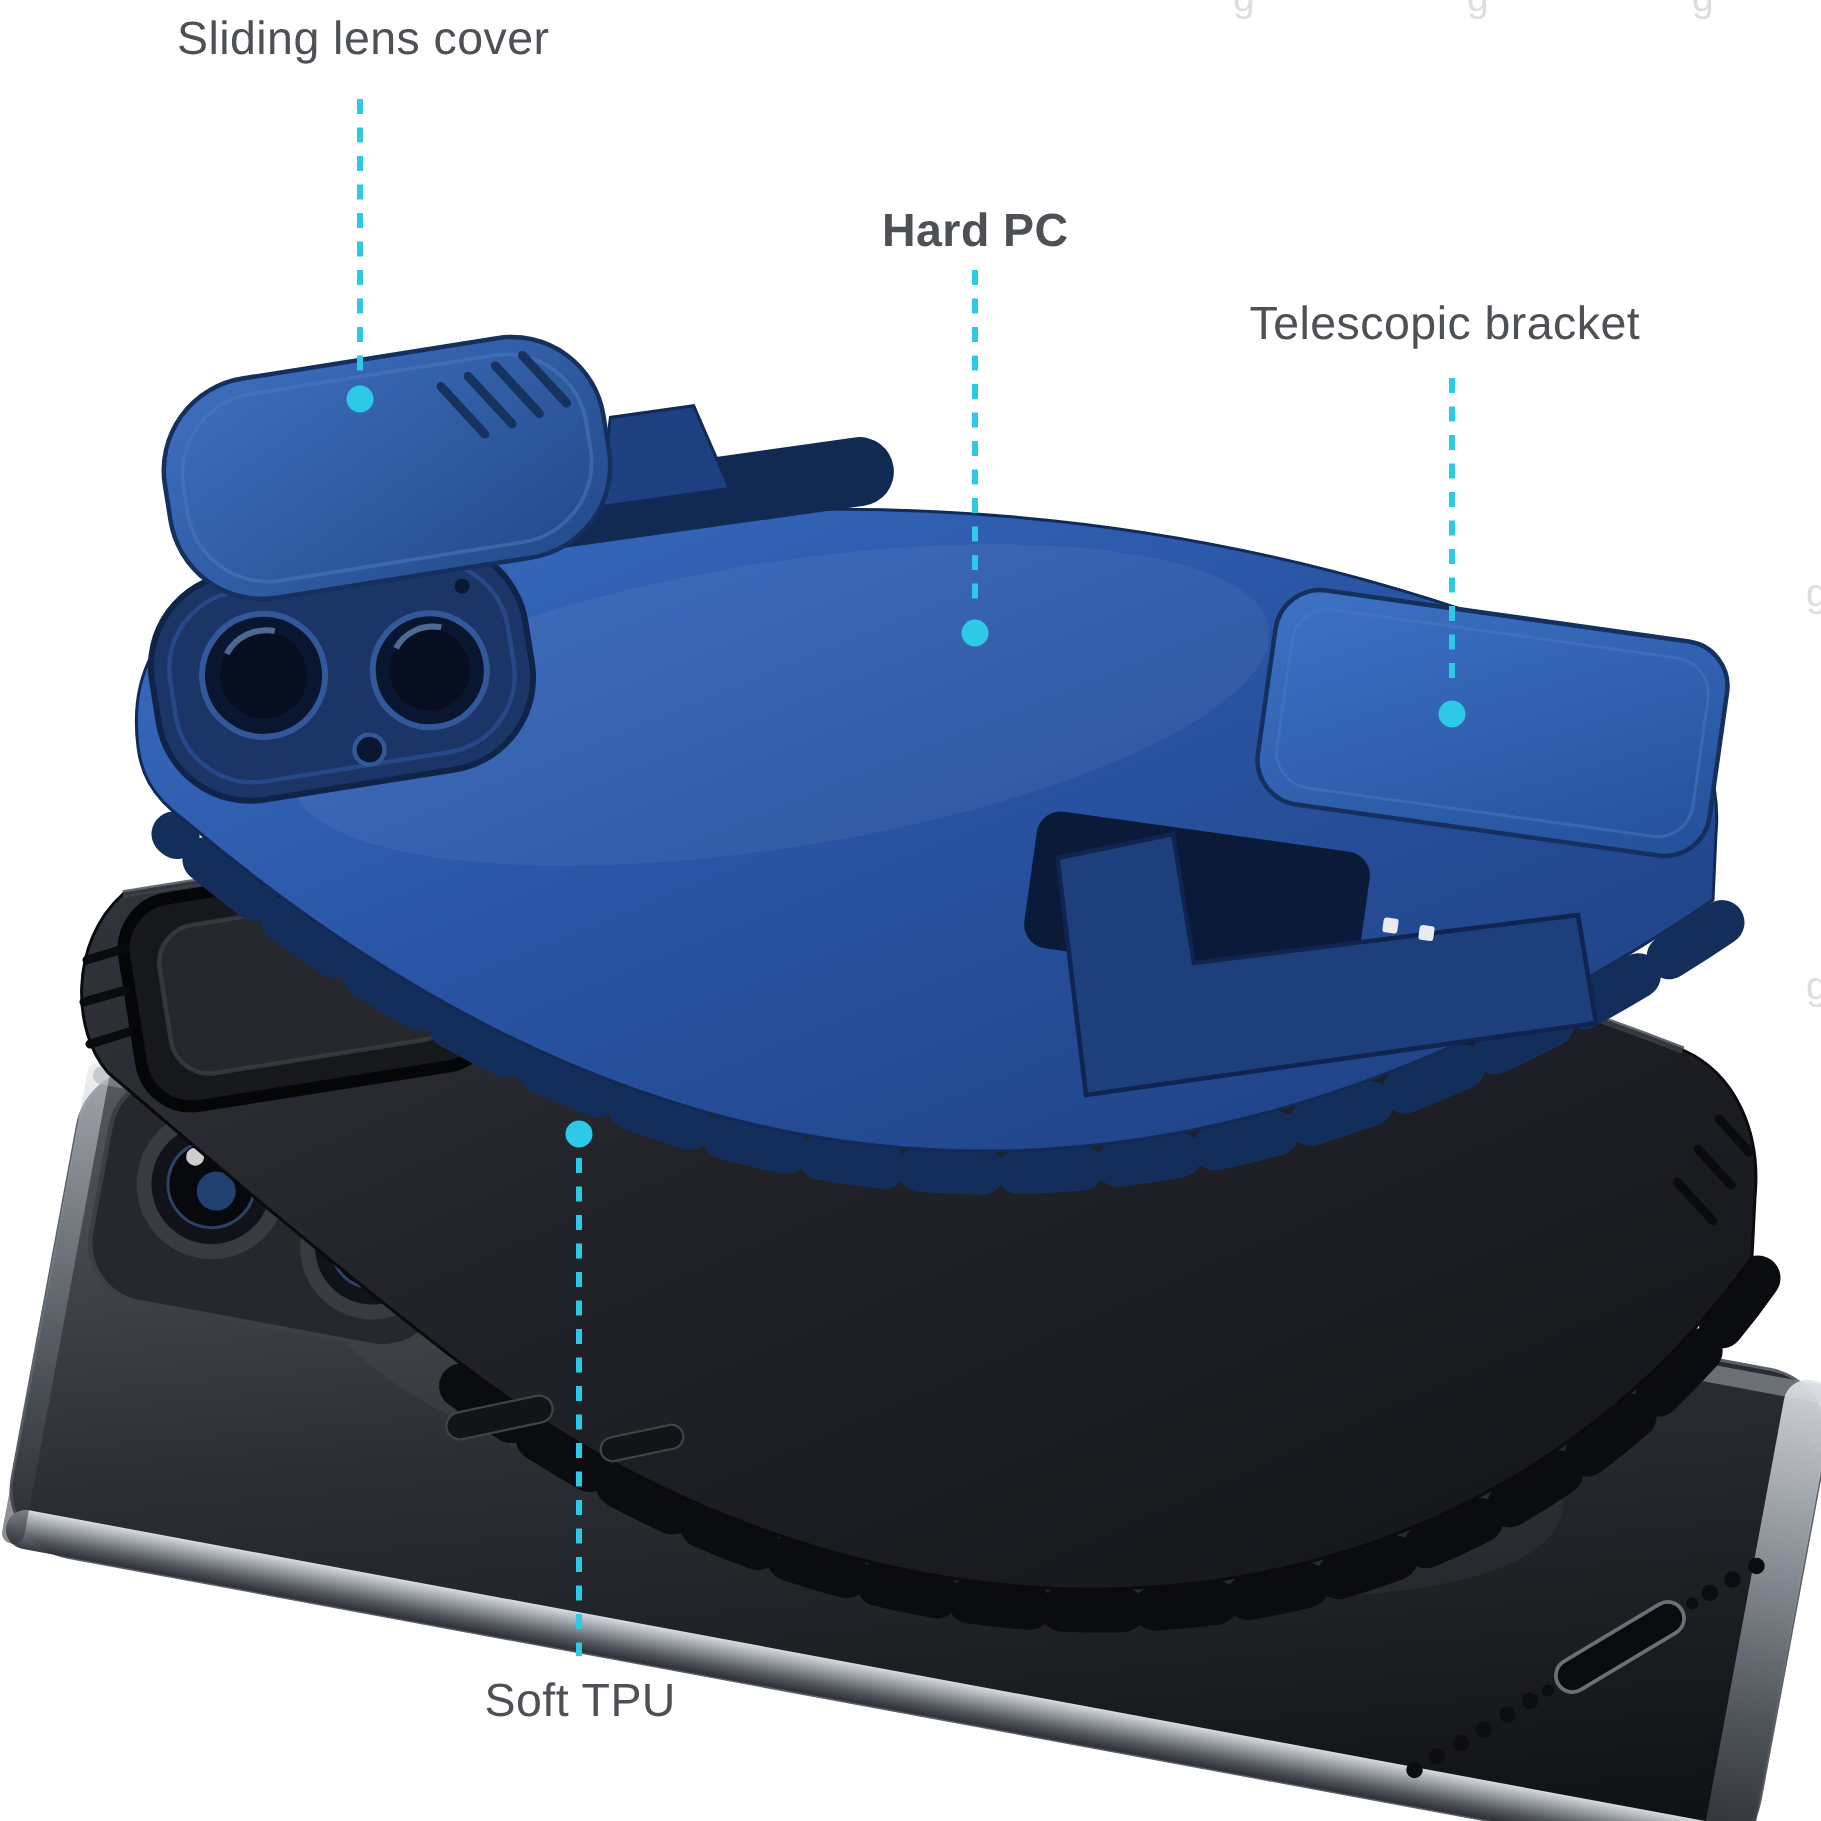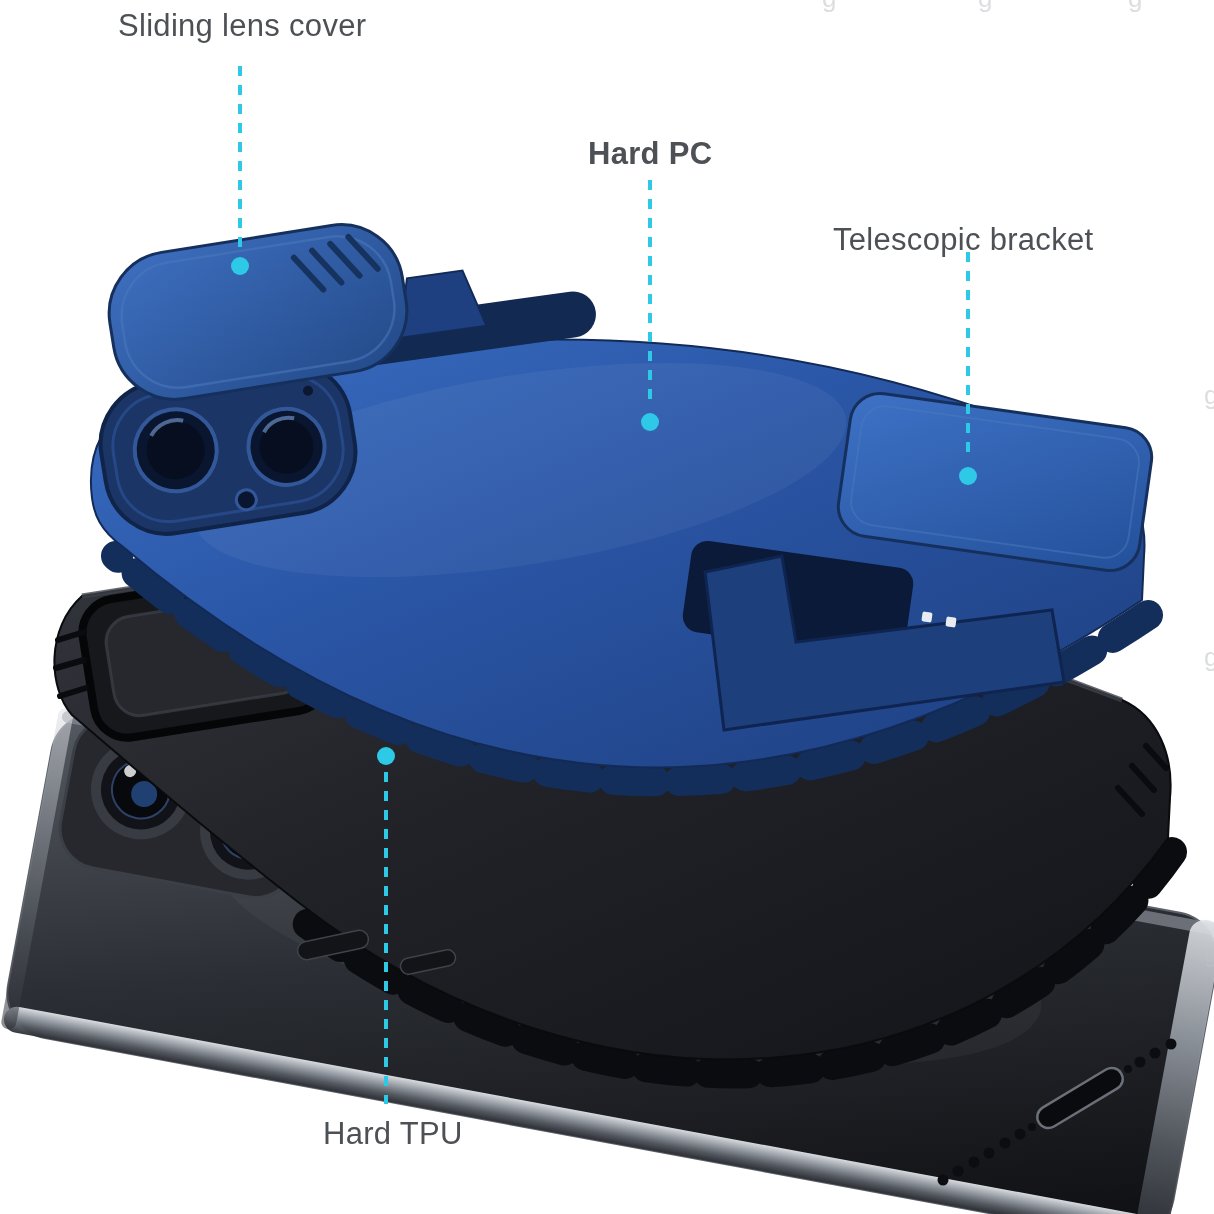--- a/index.html
+++ b/index.html
@@ -21,21 +21,21 @@
     position: absolute;
     color: #4d5156;
     font-size: 31px;
     font-weight: 500;
     letter-spacing: 0.3px;
     white-space: nowrap;
     user-select: none;
   }
   .lbl-sliding  { left: 118px; top: 8px; }
   .lbl-hardpc   { left: 588px; top: 136px; font-weight: bold; }
-  .lbl-bracket  { left: 833px; top: 222px; }
+  .lbl-bracket  { left: 833px; top: 198px; }
   .lbl-softtpu  { left: 323px; top: 1116px; }
 
   .wm {
     position: absolute;
     color: #bfc2c6;
     opacity: 0.55;
     font-size: 26px;
     line-height: 26px;
     pointer-events: none;
   }
@@ -222,21 +222,21 @@
       <circle class="leader-dot" cx="968" cy="476" r="9"></circle>
 
       <line class="leader" x1="386" y1="772" x2="386" y2="1104"></line>
       <circle class="leader-dot" cx="386" cy="756" r="9"></circle>
     </g>
   </svg>
 
   <div class="callout lbl-sliding">Sliding lens cover</div>
   <div class="callout lbl-hardpc">Hard PC</div>
   <div class="callout lbl-bracket">Telescopic bracket</div>
-  <div class="callout lbl-softtpu">Hard TPU</div>
+  <div class="callout lbl-softtpu">Soft TPU</div>
 
   <div class="wm wm-t1">g</div>
   <div class="wm wm-t2">g</div>
   <div class="wm wm-t3">g</div>
   <div class="wm wm-r1">g</div>
   <div class="wm wm-r2">g</div>
   <div class="wm wm-r3">g</div>
 
 </div>
 

